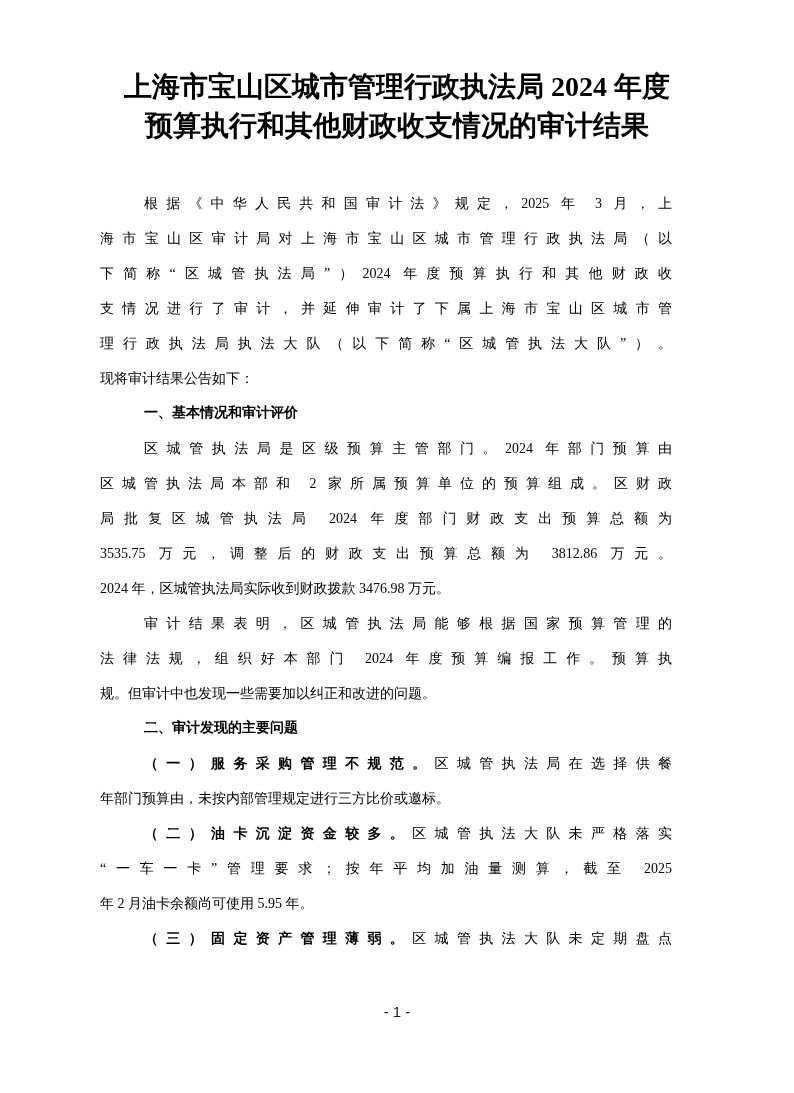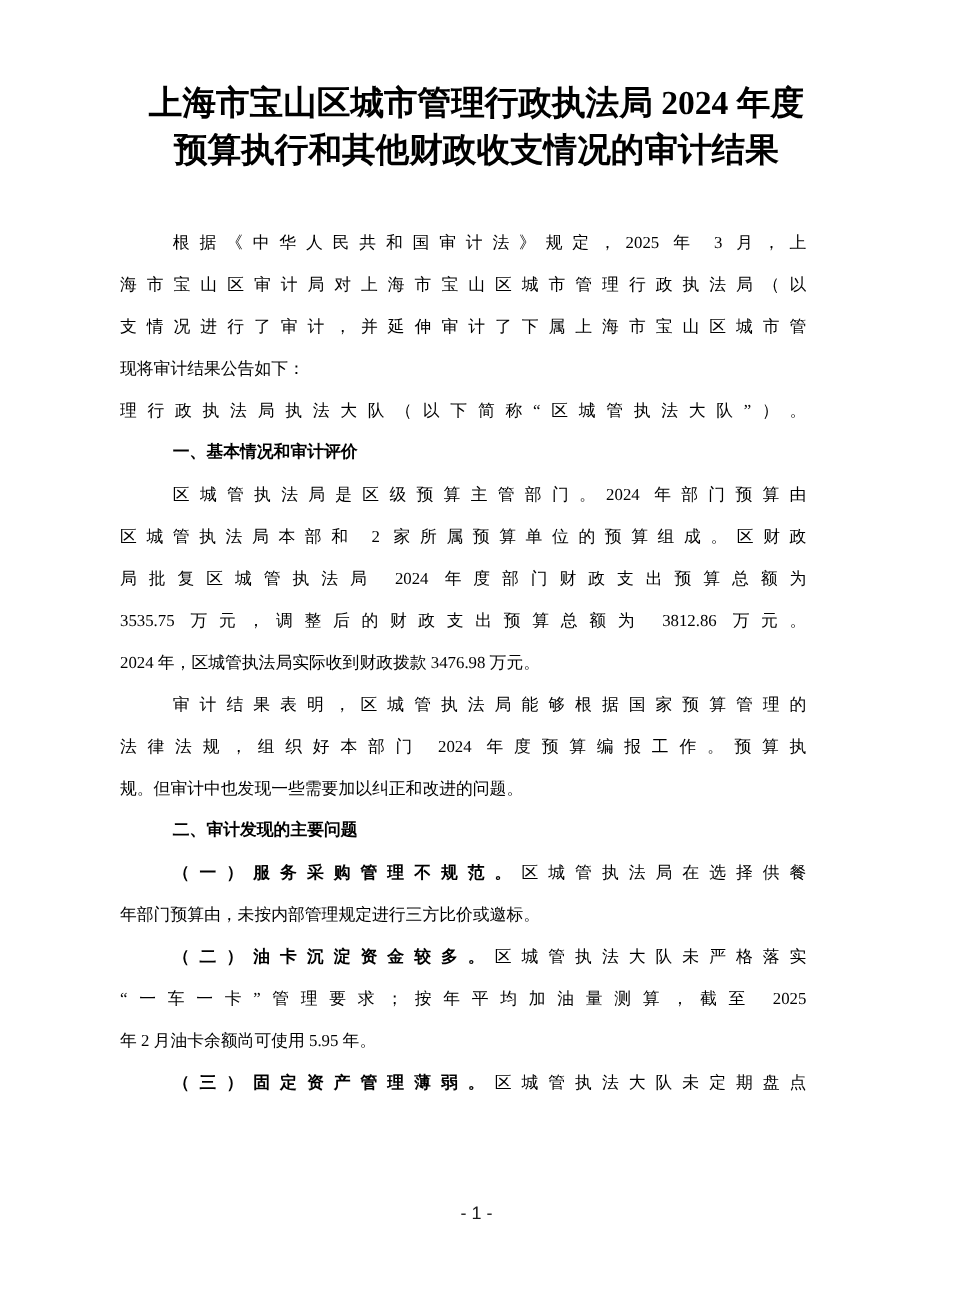--- a/index.html
+++ b/index.html
@@ -66,23 +66,24 @@
 <div class="page">
 
   <div class="doc-title">
     <div>上海市宝山区城市管理行政执法局 2024 年度</div>
     <div>预算执行和其他财政收支情况的审计结果</div>
   </div>
 
   <div class="doc-body">
       <div class="line indent j">根据《中华人民共和国审计法》规定，2025 年 3 月，上</div>
       <div class="line j">海市宝山区审计局对上海市宝山区城市管理行政执法局（以</div>
+      <div class="line j">下简称“区城管执法局”）2024 年度预算执行和其他财政收</div>
       <div class="line j">支情况进行了审计，并延伸审计了下属上海市宝山区城市管</div>
+      <div class="line j">理行政执法局执法大队（以下简称“区城管执法大队”）。</div>
       <div class="line">现将审计结果公告如下：</div>
-      <div class="line j">理行政执法局执法大队（以下简称“区城管执法大队”）。</div>
       <div class="line heading indent">一、基本情况和审计评价</div>
       <div class="line indent j">区城管执法局是区级预算主管部门。2024 年部门预算由</div>
       <div class="line j">区城管执法局本部和 2 家所属预算单位的预算组成。区财政</div>
       <div class="line j">局批复区城管执法局 2024 年度部门财政支出预算总额为</div>
       <div class="line j">3535.75 万元，调整后的财政支出预算总额为 3812.86 万元。</div>
       <div class="line">2024 年，区城管执法局实际收到财政拨款 3476.98 万元。</div>
       <div class="line indent j">审计结果表明，区城管执法局能够根据国家预算管理的</div>
       <div class="line j">法律法规，组织好本部门 2024 年度预算编报工作。预算执</div>
       <div class="line">规。但审计中也发现一些需要加以纠正和改进的问题。</div>
       <div class="line heading indent">二、审计发现的主要问题</div>

